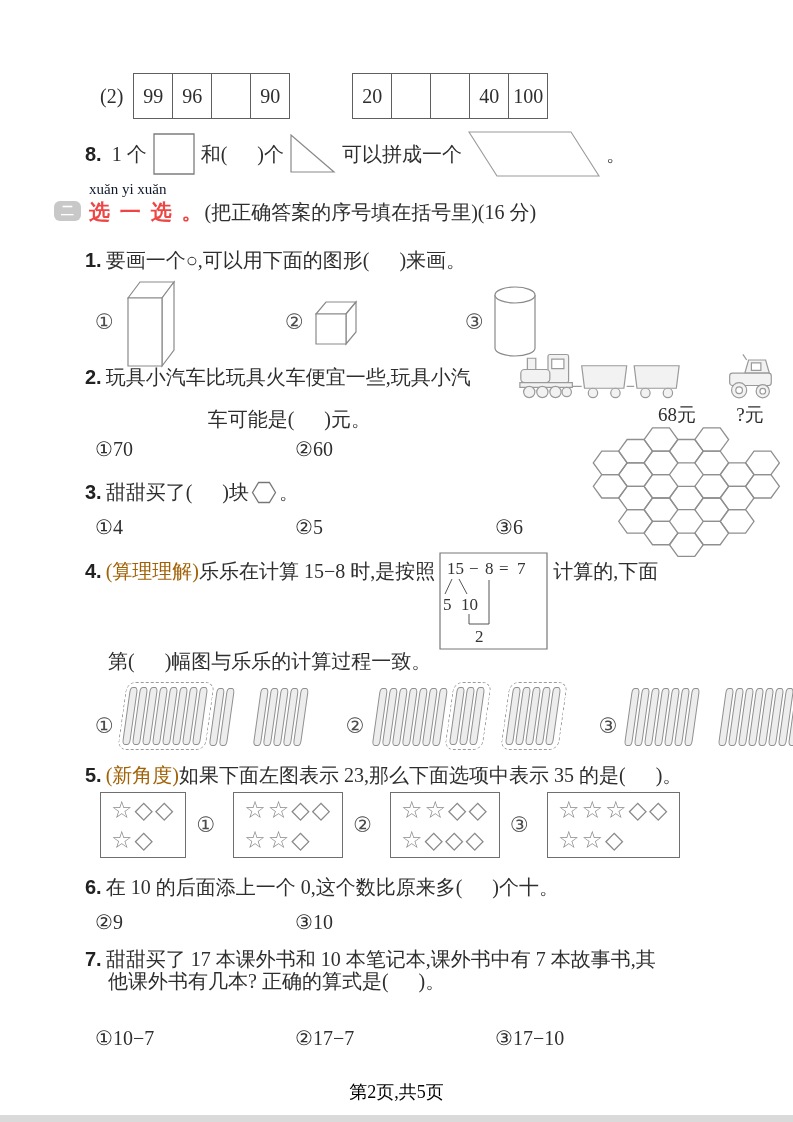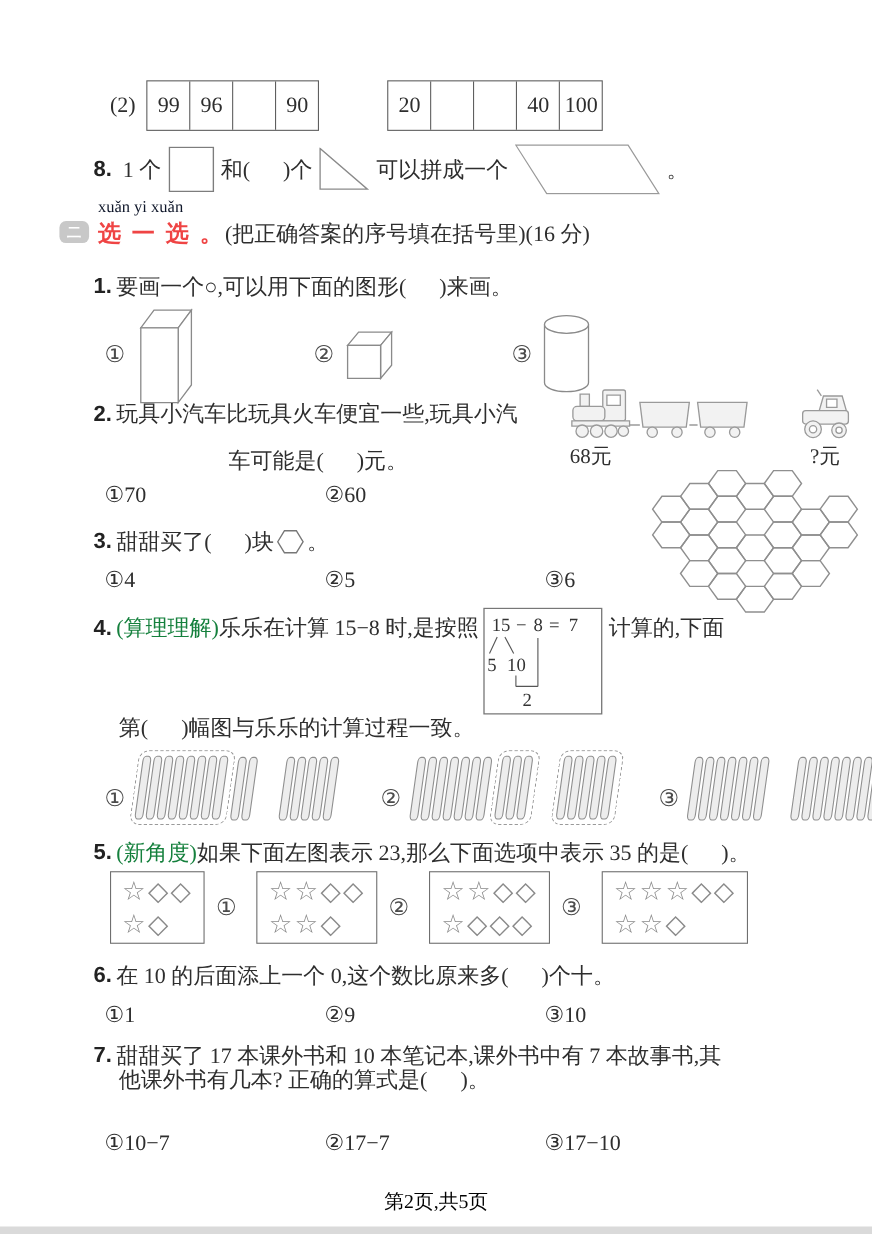--- a/index.html
+++ b/index.html
@@ -1,21 +1,21 @@
 <!DOCTYPE html>
 <html><head>
 <meta charset="utf-8">
 <style>
   html,body{margin:0;padding:0;background:#ffffff;}
   .page{position:relative;width:793px;height:1122px;background:#fff;overflow:hidden;
         font-family:"Liberation Serif","DejaVu Serif",serif;color:#2e2e2e;font-size:20px;}
   .abs{position:absolute;}
   .t{white-space:pre;}
   .qnum{font-weight:bold;font-family:"Liberation Sans","DejaVu Sans",sans-serif;color:#222;margin-right:4px;}
-  .tag{color:#15803d;white-space:pre;}
+  .tag{color:#a16207;white-space:pre;}
   .flexrow{display:flex;align-items:center;}
   
   .seqtable{display:flex;border:1.3px solid #5f5f5f;}
   .seqtable .cell{width:38px;height:44px;display:flex;align-items:center;justify-content:center;
         border-left:1.3px solid #5f5f5f;font-size:20px;}
   .seqtable .cell:first-child{border-left:none;}
   .spacer42{width:42px;}
   
   .badge{width:27px;height:20px;border-radius:6px;background:#c8c8c8;color:#fff;font-weight:bold;
         display:flex;align-items:center;justify-content:center;font-size:13px;
@@ -128,21 +128,21 @@
       </svg>
     </div>
   </div>
 
   <div class="abs" style="top:356px;left:85px;line-height:42px;">
     <div><span class="qnum t">2.</span><span class="t">玩具小汽车比玩具火车便宜一些,玩具小汽</span></div>
     <div style="padding-left:23px;text-align:center;"><span class="t">车可能是(      )元。</span></div>
   </div>
 
   <div class="abs" style="top:352px;left:518px;display:flex;gap:28px;align-items:flex-end;">
-    <div style="text-align:left;">
+    <div style="text-align:right;">
       <svg class="shape" width="178" height="50" viewBox="0 0 190 52">
         <g fill="#f2f2f2" stroke="#9a9a9a" stroke-width="1.2">
           <rect x="10" y="6" width="9" height="12"></rect>
           <rect x="32" y="2" width="22" height="30" rx="2"></rect>
           <rect x="36" y="7" width="13" height="10" fill="#fff"></rect>
           <rect x="3" y="18" width="31" height="14" rx="4"></rect>
           <rect x="2" y="32" width="56" height="5"></rect>
           <circle cx="12" cy="42" r="6"></circle>
             <circle cx="26" cy="42" r="6"></circle>
             <circle cx="40" cy="42" r="6"></circle>
@@ -355,21 +355,20 @@
         <div class="symrow"><span>☆</span><span>☆</span><span>☆</span><span>◇</span><span>◇</span></div>
         <div class="symrow"><span>☆</span><span>☆</span><span>◇</span></div>
       </div>
   </div>
 
   <div class="abs flexrow" style="top:874px;left:85px;">
     <span class="qnum t">6.</span>
     <span class="t">在 10 的后面添上一个 0,这个数比原来多(      )个十。</span>
   </div>
   <div class="abs opts" style="top:910px;left:95px;">
-      <span class="opt">①1</span>
       <span class="opt">②9</span>
       <span class="opt">③10</span>
     </div>
 
   <div class="abs flexrow" style="top:946px;left:85px;">
     <span class="qnum t">7.</span>
     <span class="t">甜甜买了 17 本课外书和 10 本笔记本,课外书中有 7 本故事书,其</span>
   </div>
   <div class="abs t" style="top:968px;left:108px;text-align:center;">他课外书有几本? 正确的算式是(      )。</div>
   <div class="abs opts" style="top:1026px;left:95px;">

